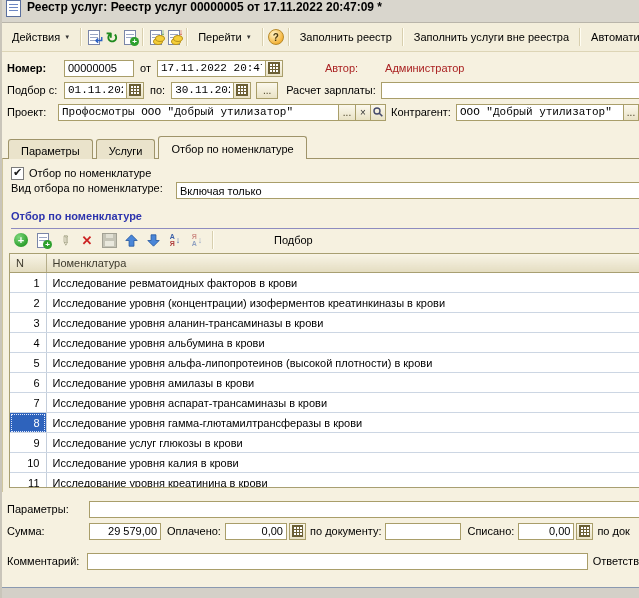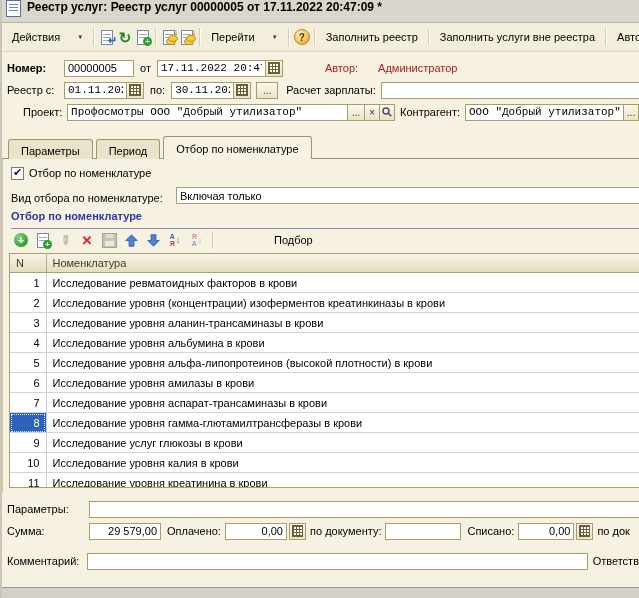--- a/index.html
+++ b/index.html
@@ -8,21 +8,21 @@
           background:#f6f1e0;border-left:2px solid #c9c5ba;box-sizing:border-box;}
   
   .titlebar{height:22px;flex:0 0 22px;background:#d9d6cd;border-bottom:1px solid #b9b5aa;
             display:flex;padding-left:4px;gap:6px;}
   .titlebar .ttl{font-weight:bold;font-size:12px;white-space:nowrap;}
   .docico{width:13px;height:15px;background:#fff;border:1px solid #5a6f9e;position:relative;flex:0 0 13px;}
   .docico i{position:absolute;left:2px;right:2px;height:1px;background:#6d87c4;}
   
   .toolbar{height:28px;flex:0 0 28px;background:#f3eedb;border-bottom:1px solid #ddd5b6;
            display:flex;align-items:center;padding:0 3px;white-space:nowrap;overflow:hidden;}
-  .tbtn{display:inline-flex;align-items:center;gap:17px;padding:3px 6px;background:transparent;
+  .tbtn{display:inline-flex;align-items:center;gap:4px;padding:3px 6px;background:transparent;
         border:1px solid transparent;font:11px "Liberation Sans",sans-serif;cursor:default;}
   .caret{font-size:6px;line-height:6px;color:#333;}
   .tsep{width:0;height:18px;border-left:1px solid #d8cfae;border-right:1px solid #fffdf2;margin:0 3px;}
   .ibtn{width:22px;height:22px;display:inline-flex;align-items:center;justify-content:center;
         border:1px solid transparent;background:transparent;padding:0;}
   .ico16{width:16px;height:16px;display:inline-flex;align-items:center;justify-content:center;position:relative;}
   .helpico{width:16px;height:16px;border-radius:50%;background:radial-gradient(circle at 35% 30%,#fff3c8,#f5b53c 70%,#c98a18);
            border:1px solid #b88a2a;display:flex;align-items:center;justify-content:center;
            font-weight:bold;font-size:10px;color:#4a3a10;box-sizing:border-box;}
   .refreshglyph{color:#1f8a1f;font-size:15px;font-weight:bold;line-height:15px;}
@@ -57,21 +57,21 @@
   .tab{height:17px;padding:2px 12px 0 12px;margin-right:3px;background:#eae3cb;border:1px solid #9f946a;
        border-bottom:none;border-radius:3px 3px 0 0;display:flex;align-items:center;cursor:default;}
   .tab.active{background:#f6f1e0;height:20px;position:relative;top:0;font-weight:normal;}
   
   .panel{border-top:1px solid #9f946a;border-left:1px solid #cfc69e;border-right:none;
          margin-top:-1px;padding:5px 0 4px 0;display:flex;flex-direction:column;flex:0 0 auto;}
   .cbrow{display:flex;align-items:center;height:18px;flex:0 0 18px;padding-left:8px;gap:5px;}
   .checkbox{width:13px;height:13px;background:#fff;border:1px solid #7b7b7b;display:inline-flex;
             align-items:center;justify-content:center;box-sizing:border-box;}
   .checkmark{font-size:11px;line-height:11px;color:#1a1a1a;margin-top:-2px;}
-  .kindrow{display:flex;align-items:flex-end;height:22px;flex:0 0 22px;padding-left:8px;}
+  .kindrow{display:flex;align-items:flex-start;height:22px;flex:0 0 22px;padding-left:8px;}
   .section-hdr{margin:6px 0 0 8px;height:18px;flex:0 0 18px;display:flex;align-items:flex-start;
                border-bottom:1px solid #8e8cbf;}
   .section-hdr span{font-weight:bold;color:#2d34ad;}
   
   .ttools{display:flex;align-items:center;height:22px;flex:0 0 22px;padding-left:8px;gap:2px;}
   .tico{width:20px;height:20px;display:inline-flex;align-items:center;justify-content:center;
         border:1px solid transparent;background:transparent;padding:0;}
   .addcircle{width:14px;height:14px;border-radius:50%;background:radial-gradient(circle at 35% 30%,#7ed87e,#2ea02e 70%,#1d7a1d);
              color:#fff;font-weight:bold;font-size:11px;line-height:14px;text-align:center;}
   .pencil{transform:rotate(45deg);font-size:13px;color:#8a8a6a;opacity:.8;}
@@ -190,45 +190,45 @@
       <span class="lbl bold" style="width:57px;">Номер:</span>
       <input class="fld" style="width: 70px;" readonly="" value="00000005">
       <span class="lbl" style="margin:0 6px;">от</span>
       <span class="fgrp">
         <input class="fld" style="width: 108px;" readonly="" value="17.11.2022 20:47:09">
         <button class="sbtn">
             <span class="calico"></span>
           </button>
       </span>
       <span class="lbl red" style="margin-left:42px;">Автор:</span>
-      <span class="lbl red" style="margin-left:20px;">Администратор</span>
+      <span class="lbl red" style="margin-left:27px;">Администратор</span>
     </div>
 
     <div class="frow">
-      <span class="lbl" style="width:57px;">Реестр с:</span>
+      <span class="lbl" style="width:57px;">Подбор с:</span>
       <span class="fgrp">
         <input class="fld" style="width: 62px;" readonly="" value="01.11.2022">
         <button class="sbtn">
             <span class="calico"></span>
           </button>
       </span>
       <span class="lbl" style="margin:0 6px;text-align:right;">по:</span>
       <span class="fgrp">
         <input class="fld" style="width: 62px;" readonly="" value="30.11.2022">
         <button class="sbtn">
             <span class="calico"></span>
           </button>
       </span>
       <button class="sbtn" style="margin-left:5px;width:22px;">...</button>
       <span class="lbl" style="margin-left:8px;">Расчет зарплаты:</span>
       <input class="fld" style="flex: 1 1 0%; margin-left: 5px; border-right: none;" readonly="" value="">
     </div>
 
     <div class="frow">
-      <span class="lbl" style="width:51px;margin-left:16px;">Проект:</span>
+      <span class="lbl" style="width:51px;">Проект:</span>
       <span class="fgrp">
         <input class="fld" style="width: 280px;" readonly="" value="Профосмотры ООО &quot;Добрый утилизатор&quot;">
         <button class="sbtn" style="width:17px;border-right:none;">...</button>
         <button class="sbtn" style="width:15px;border-right:none;color:#333;">×</button>
         <button class="sbtn" style="width:16px;">
           <svg width="10" height="10" viewBox="0 0 10 10">
             <circle cx="4" cy="4" r="3" fill="none" stroke="#44496b" stroke-width="1.4"></circle>
             <line x1="6.3" y1="6.3" x2="9.3" y2="9.3" stroke="#44496b" stroke-width="1.6"></line>
           </svg>
         </button>
@@ -238,21 +238,21 @@
         <input class="fld" style="width: 158px; flex: 1 1 0%;" readonly="" value="ООО &quot;Добрый утилизатор&quot;">
         <button class="sbtn" style="width:16px;">...</button>
       </span>
     </div>
 
     <div class="tabs">
       <div class="tab">
           <span>Параметры</span>
         </div>
       <div class="tab">
-          <span>Период</span>
+          <span>Услуги</span>
         </div>
       <div class="tab active">
           <span>Отбор по номенклатуре</span>
         </div>
     </div>
 
     <div class="panel">
 
       <div class="cbrow">
         <span class="checkbox">

